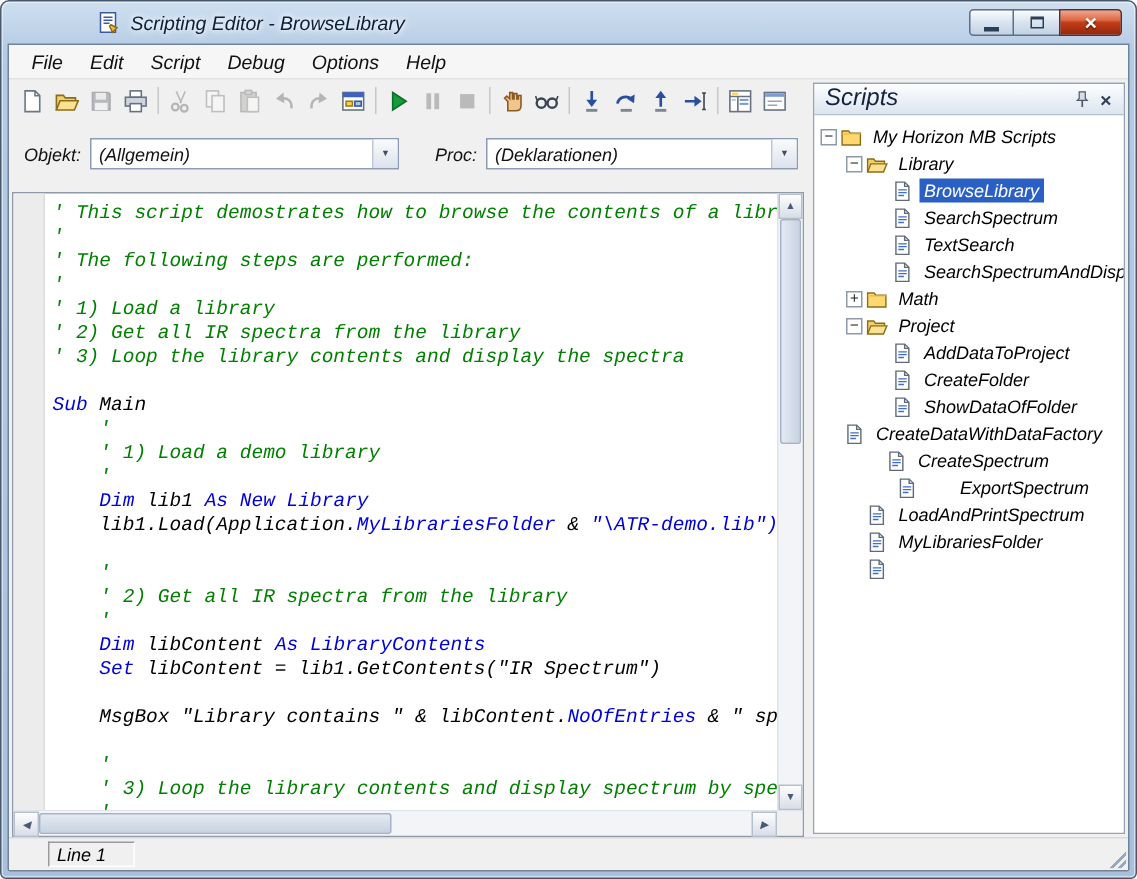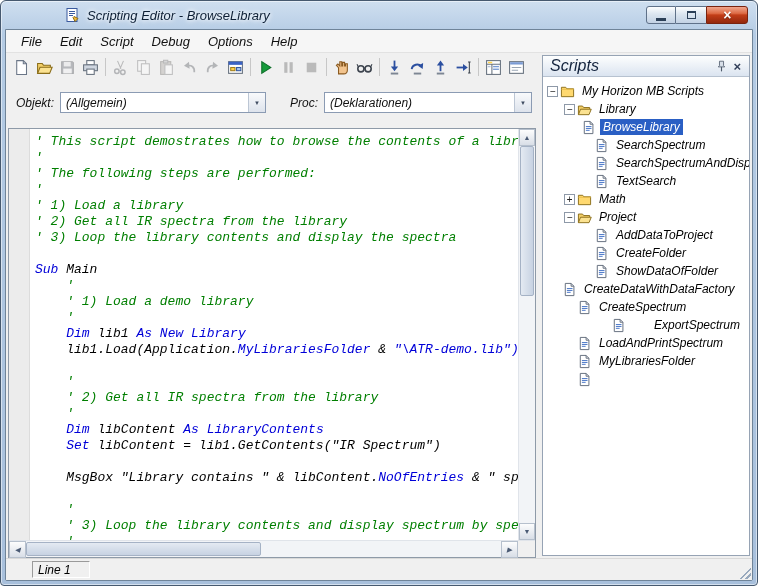--- a/index.html
+++ b/index.html
@@ -407,21 +407,21 @@
             <div class="tree-row" style="padding-left: 21px;">
               <span class="expander">−</span>
               <span class="tree-icon">
                 <svg viewBox="0 0 16 16">
                   <path d="M1.5 13.5v-9.2h4.4l1.2 1.6h6.4v1.8" fill="#f3cf68" stroke="#8a6d1a"></path>
                   <path d="M1.5 13.5l2.3-5.8h11.4l-2.4 5.8z" fill="#fbe291" stroke="#8a6d1a"></path>
                 </svg>
               </span>
               <span class="tree-label">Library</span>
             </div>
-            <div class="tree-row" style="padding-left: 25px;">
+            <div class="tree-row" style="padding-left: 38px;">
               <span class="expander none"></span>
               <span class="tree-icon">
                 <svg viewBox="0 0 16 16">
                   <path d="M3.5 1.5h6.2l3 3v10H3.5z" fill="#fff" stroke="#5f6a7a"></path>
                   <path d="M9.7 1.5v3h3" fill="none" stroke="#5f6a7a"></path>
                   <path d="M5.2 7h6M5.2 9h6M5.2 11h4" stroke="#3f6fc4" fill="none"></path>
                 </svg>
               </span>
               <span class="tree-label selected">BrowseLibrary</span>
             </div>
@@ -438,32 +438,32 @@
             </div>
             <div class="tree-row" style="padding-left: 38px;">
               <span class="expander none"></span>
               <span class="tree-icon">
                 <svg viewBox="0 0 16 16">
                   <path d="M3.5 1.5h6.2l3 3v10H3.5z" fill="#fff" stroke="#5f6a7a"></path>
                   <path d="M9.7 1.5v3h3" fill="none" stroke="#5f6a7a"></path>
                   <path d="M5.2 7h6M5.2 9h6M5.2 11h4" stroke="#3f6fc4" fill="none"></path>
                 </svg>
               </span>
+              <span class="tree-label">TextSearch</span>
+            </div>
+            <div class="tree-row" style="padding-left: 38px;">
+              <span class="expander none"></span>
+              <span class="tree-icon">
+                <svg viewBox="0 0 16 16">
+                  <path d="M3.5 1.5h6.2l3 3v10H3.5z" fill="#fff" stroke="#5f6a7a"></path>
+                  <path d="M9.7 1.5v3h3" fill="none" stroke="#5f6a7a"></path>
+                  <path d="M5.2 7h6M5.2 9h6M5.2 11h4" stroke="#3f6fc4" fill="none"></path>
+                </svg>
+              </span>
               <span class="tree-label">SearchSpectrumAndDisp</span>
-            </div>
-            <div class="tree-row" style="padding-left: 38px;">
-              <span class="expander none"></span>
-              <span class="tree-icon">
-                <svg viewBox="0 0 16 16">
-                  <path d="M3.5 1.5h6.2l3 3v10H3.5z" fill="#fff" stroke="#5f6a7a"></path>
-                  <path d="M9.7 1.5v3h3" fill="none" stroke="#5f6a7a"></path>
-                  <path d="M5.2 7h6M5.2 9h6M5.2 11h4" stroke="#3f6fc4" fill="none"></path>
-                </svg>
-              </span>
-              <span class="tree-label">TextSearch</span>
             </div>
             <div class="tree-row" style="padding-left: 21px;">
               <span class="expander">+</span>
               <span class="tree-icon">
                 <svg viewBox="0 0 16 16">
                   <path d="M1.5 13.5v-10h4.6l1.2 1.6h7.2v8.4z" fill="#ffd970" stroke="#8a6d1a"></path>
                   <path d="M1.5 5.6h13" stroke="#e9bc47" fill="none"></path>
                 </svg>
               </span>
               <span class="tree-label">Math</span>
@@ -515,32 +515,32 @@
               <span class="expander none"></span>
               <span class="tree-icon">
                 <svg viewBox="0 0 16 16">
                   <path d="M3.5 1.5h6.2l3 3v10H3.5z" fill="#fff" stroke="#5f6a7a"></path>
                   <path d="M9.7 1.5v3h3" fill="none" stroke="#5f6a7a"></path>
                   <path d="M5.2 7h6M5.2 9h6M5.2 11h4" stroke="#3f6fc4" fill="none"></path>
                 </svg>
               </span>
               <span class="tree-label">CreateDataWithDataFactory</span>
             </div>
-            <div class="tree-row" style="padding-left: 21px;">
+            <div class="tree-row" style="padding-left: 34px;">
               <span class="expander none"></span>
               <span class="tree-icon">
                 <svg viewBox="0 0 16 16">
                   <path d="M3.5 1.5h6.2l3 3v10H3.5z" fill="#fff" stroke="#5f6a7a"></path>
                   <path d="M9.7 1.5v3h3" fill="none" stroke="#5f6a7a"></path>
                   <path d="M5.2 7h6M5.2 9h6M5.2 11h4" stroke="#3f6fc4" fill="none"></path>
                 </svg>
               </span>
               <span class="tree-label">CreateSpectrum</span>
             </div>
-            <div class="tree-row" style="padding-left: 34px; gap: 21px;">
+            <div class="tree-row" style="padding-left: 20px; gap: 21px;">
               <span class="expander none"></span>
               <span class="tree-icon">
                 <svg viewBox="0 0 16 16">
                   <path d="M3.5 1.5h6.2l3 3v10H3.5z" fill="#fff" stroke="#5f6a7a"></path>
                   <path d="M9.7 1.5v3h3" fill="none" stroke="#5f6a7a"></path>
                   <path d="M5.2 7h6M5.2 9h6M5.2 11h4" stroke="#3f6fc4" fill="none"></path>
                 </svg>
               </span>
               <span class="tree-label">ExportSpectrum</span>
             </div>

